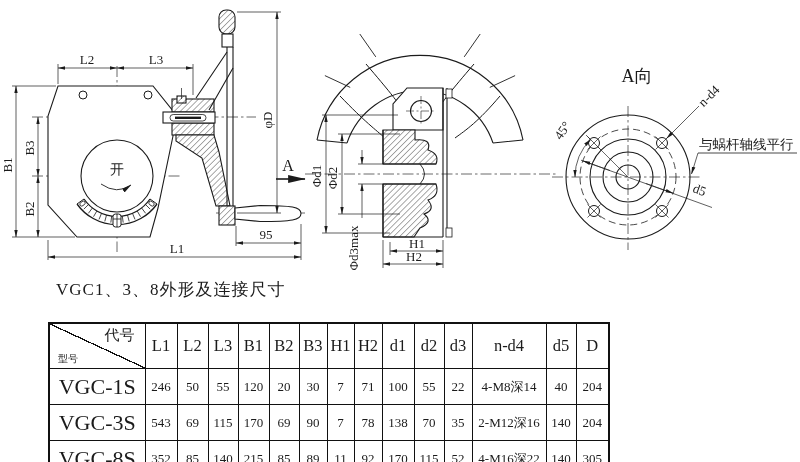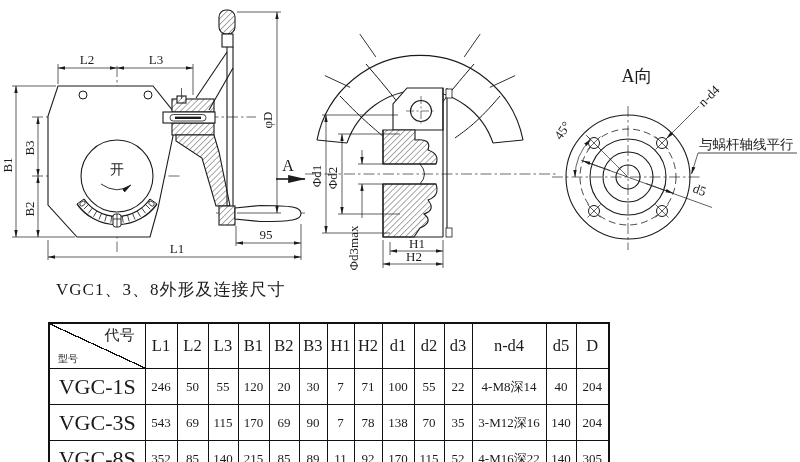--- a/index.html
+++ b/index.html
@@ -272,21 +272,21 @@
       <td>69</td>
       <td>115</td>
       <td>170</td>
       <td>69</td>
       <td>90</td>
       <td>7</td>
       <td>78</td>
       <td>138</td>
       <td>70</td>
       <td>35</td>
-      <td class="nd4 cjk">3-M12深16</td>
+      <td class="nd4 cjk">2-M12深16</td>
       <td>140</td>
       <td>204</td>
     </tr>
     <tr>
       <td class="model">VGC-8S</td>
       <td>352</td>
       <td>85</td>
       <td>140</td>
       <td>215</td>
       <td>85</td>

